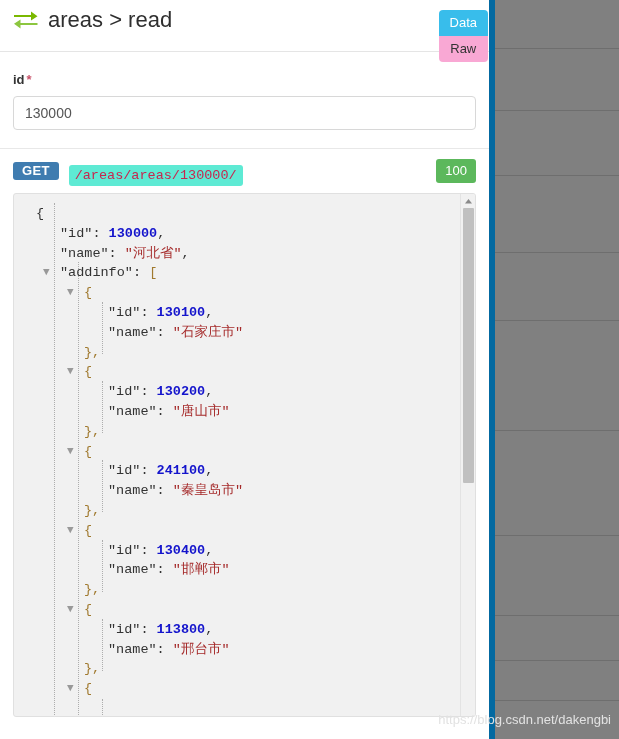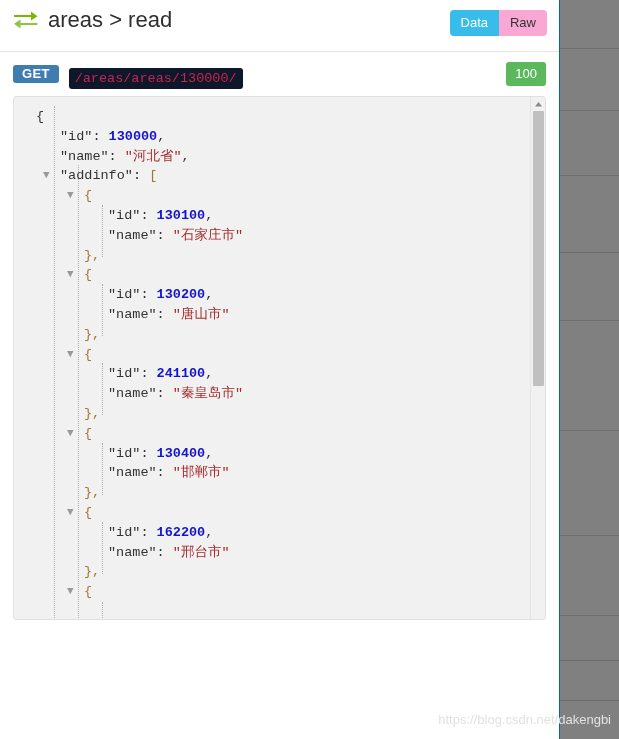--- a/index.html
+++ b/index.html
@@ -28,26 +28,26 @@
     left: 0;
     width: 619px;
     height: 1px;
     background: #6e6e6e;
   }
 
   
   #panel {
     position: absolute;
     top: 0; left: 0;
-    width: 560px;
+    width: 495px;
     height: 739px;
     background: #ffffff;
     z-index: 5;
     overflow: hidden;
-    border-right: 1px solid #0369a1;
+    border-right: 6px solid #0369a1;
     box-sizing: border-box;
   }
 
   
   #header {
     position: relative;
     height: 52px;
     border-bottom: 1px solid #e5e5e5;
     box-sizing: border-box;
   }
@@ -68,25 +68,26 @@
   #page-title {
     font-size: 22px;
     color: #2f2f2f;
     font-weight: 400;
     letter-spacing: 0px;
     white-space: nowrap;
     line-height: 26px;
   }
   #view-toggle {
     position: absolute;
-    right: 12px;
+    right: 1px;
     top: 10px;
     display: flex;
     border-radius: 4px;
     overflow: hidden;
+    flex-direction: column;
   }
   .toggle-btn {
     font-size: 13px;
     padding: 5px 11px 6px 11px;
     line-height: 15px;
     cursor: pointer;
     border: none;
     font-family: "Liberation Sans", sans-serif;
   }
   .toggle-btn.active {
@@ -145,21 +146,21 @@
     padding: 2px 9px;
     border-radius: 3px;
     line-height: 14px;
     letter-spacing: 0.3px;
   }
   #request-url {
     margin-left: 10px;
     font-family: "Liberation Mono", "DejaVu Sans Mono", monospace;
     font-size: 13.5px;
     color: #c7254e;
-    background: #0f172a;
+    background: #5eead4;
     padding: 3px 6px;
     border-radius: 3px;
     margin-top: 8px;
   }
   #status-badge {
     position: absolute;
     right: 13px;
     top: 10px;
     background: #5cb85c;
     color: #ffffff;
@@ -278,20 +279,26 @@
         <path d="M24.5 16 H7.5 V19.5 L1 14.8 L7.5 10.5 V14 H24.5 Z" fill="#8cc63f"></path>
       </svg>
       <span id="page-title">areas &gt; read</span>
     </div>
     <div id="view-toggle">
       <button class="toggle-btn active">Data</button>
       <button class="toggle-btn inactive">Raw</button>
     </div>
   </div>
 
+  <div id="form-section">
+    <div id="field-label">
+      <span>id</span><span class="req">*</span>
+    </div>
+    <input id="id-input" type="text" value="130000" style="">
+  </div>
 
   <div id="request-line">
     <span id="method-badge">GET</span>
     <span id="request-url">/areas/areas/130000/</span>
     <span id="status-badge">100</span>
   </div>
 
   <div id="json-outer">
     <div id="json-body">
         <div class="guide" style="left: 40px; top: 9px; height: 518px;"></div>
@@ -316,21 +323,21 @@
         <div class="jline"><span style="padding-left: 70px;"><span class="brc">},</span></span></div>
         <div class="jline"><span class="tw" style="left: 53px;">▼</span><span style="padding-left: 70px;"><span class="brc">{</span></span></div>
         <div class="jline"><span style="padding-left: 94px;"><span class="k">"id"</span><span class="punc">: </span><span class="num">241100</span><span class="punc">,</span></span></div>
         <div class="jline"><span style="padding-left: 94px;"><span class="k">"name"</span><span class="punc">: </span><span class="str">"秦皇岛市"</span></span></div>
         <div class="jline"><span style="padding-left: 70px;"><span class="brc">},</span></span></div>
         <div class="jline"><span class="tw" style="left: 53px;">▼</span><span style="padding-left: 70px;"><span class="brc">{</span></span></div>
         <div class="jline"><span style="padding-left: 94px;"><span class="k">"id"</span><span class="punc">: </span><span class="num">130400</span><span class="punc">,</span></span></div>
         <div class="jline"><span style="padding-left: 94px;"><span class="k">"name"</span><span class="punc">: </span><span class="str">"邯郸市"</span></span></div>
         <div class="jline"><span style="padding-left: 70px;"><span class="brc">},</span></span></div>
         <div class="jline"><span class="tw" style="left: 53px;">▼</span><span style="padding-left: 70px;"><span class="brc">{</span></span></div>
-        <div class="jline"><span style="padding-left: 94px;"><span class="k">"id"</span><span class="punc">: </span><span class="num">162200</span><span class="punc">,</span></span></div>
+        <div class="jline"><span style="padding-left: 94px;"><span class="k">"id"</span><span class="punc">: </span><span class="num">113800</span><span class="punc">,</span></span></div>
         <div class="jline"><span style="padding-left: 94px;"><span class="k">"name"</span><span class="punc">: </span><span class="str">"邢台市"</span></span></div>
         <div class="jline"><span style="padding-left: 70px;"><span class="brc">},</span></span></div>
         <div class="jline"><span class="tw" style="left: 53px;">▼</span><span style="padding-left: 70px;"><span class="brc">{</span></span></div>
       </div>
     <div id="scrollbar">
       <svg id="sb-up" viewBox="0 0 11 10">
         <path d="M5.5 3 L9 7.5 H2 Z" fill="#8a8a8a"></path>
       </svg>
       <div id="sb-thumb"></div>
     </div>

